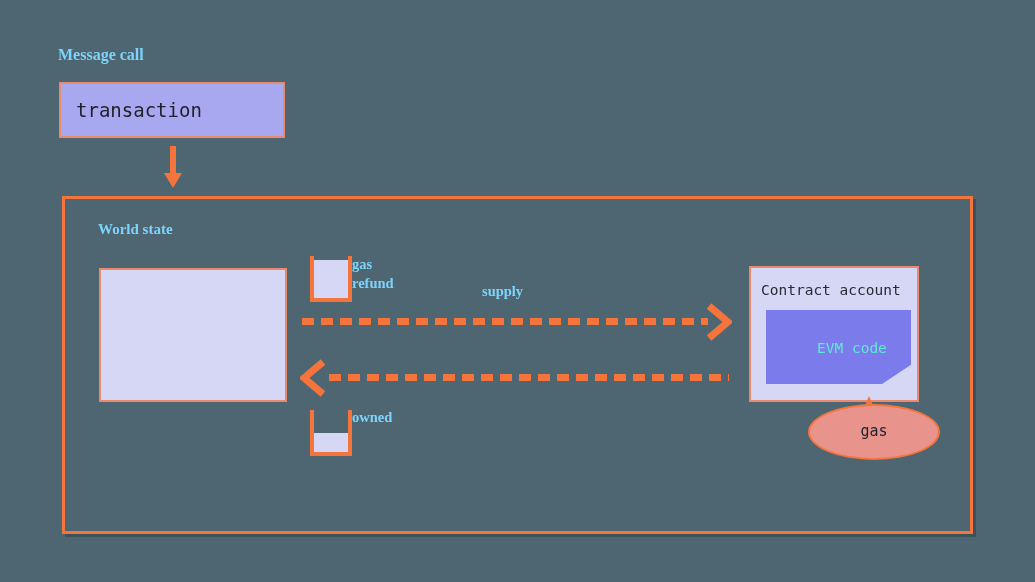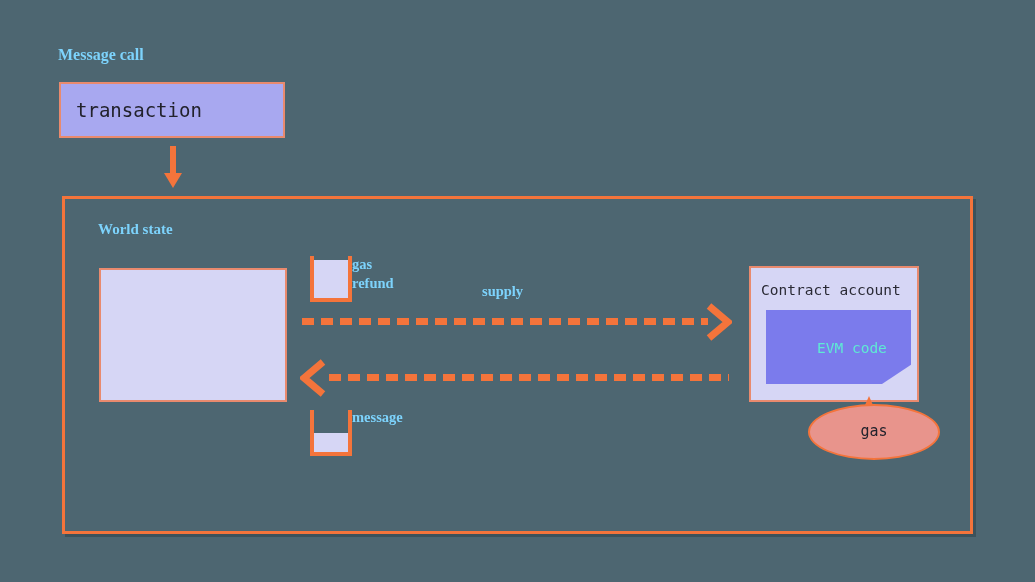--- a/index.html
+++ b/index.html
@@ -300,21 +300,21 @@
     <div class="fill"></div>
   </div>
   <div class="label-orange" id="gas-supply-label"><span>gas</span><br><span>refund</span></div>
 
   <div class="beaker" id="refund-beaker">
     <div class="wall-l"></div>
     <div class="wall-r"></div>
     <div class="floor"></div>
     <div class="fill"></div>
   </div>
-  <div class="label-orange" id="refund-label">message</div>
+  <div class="label-orange" id="refund-label">owned</div>
 
   <div id="message-dash"></div>
   <svg id="message-arrowhead" viewBox="0 0 26 38" xmlns="http://www.w3.org/2000/svg">
     <polyline points="3,3 22,19 3,35" fill="none" stroke="#f4743b" stroke-width="7" stroke-linecap="butt" stroke-linejoin="miter"></polyline>
   </svg>
   <div class="label-orange" id="message-label">supply</div>
 
   <div id="return-dash"></div>
   <svg id="return-arrowhead" viewBox="0 0 26 38" xmlns="http://www.w3.org/2000/svg">
     <polyline points="23,3 4,19 23,35" fill="none" stroke="#f4743b" stroke-width="7" stroke-linecap="butt" stroke-linejoin="miter"></polyline>

